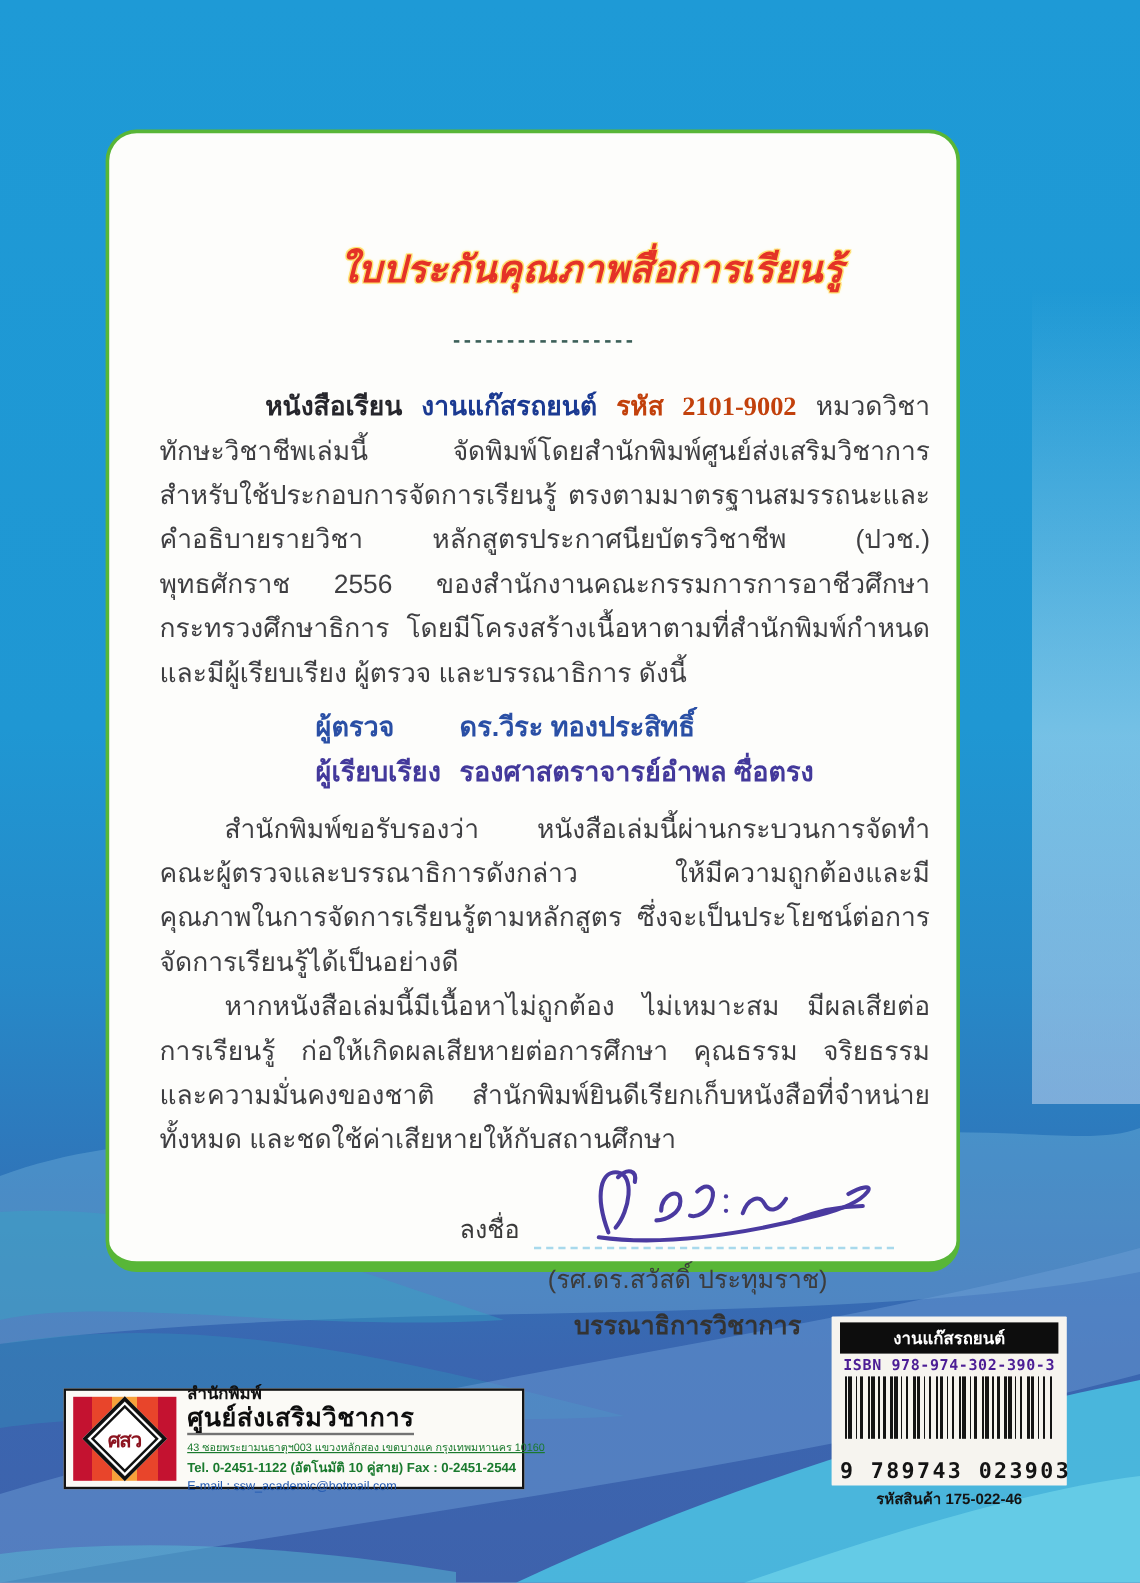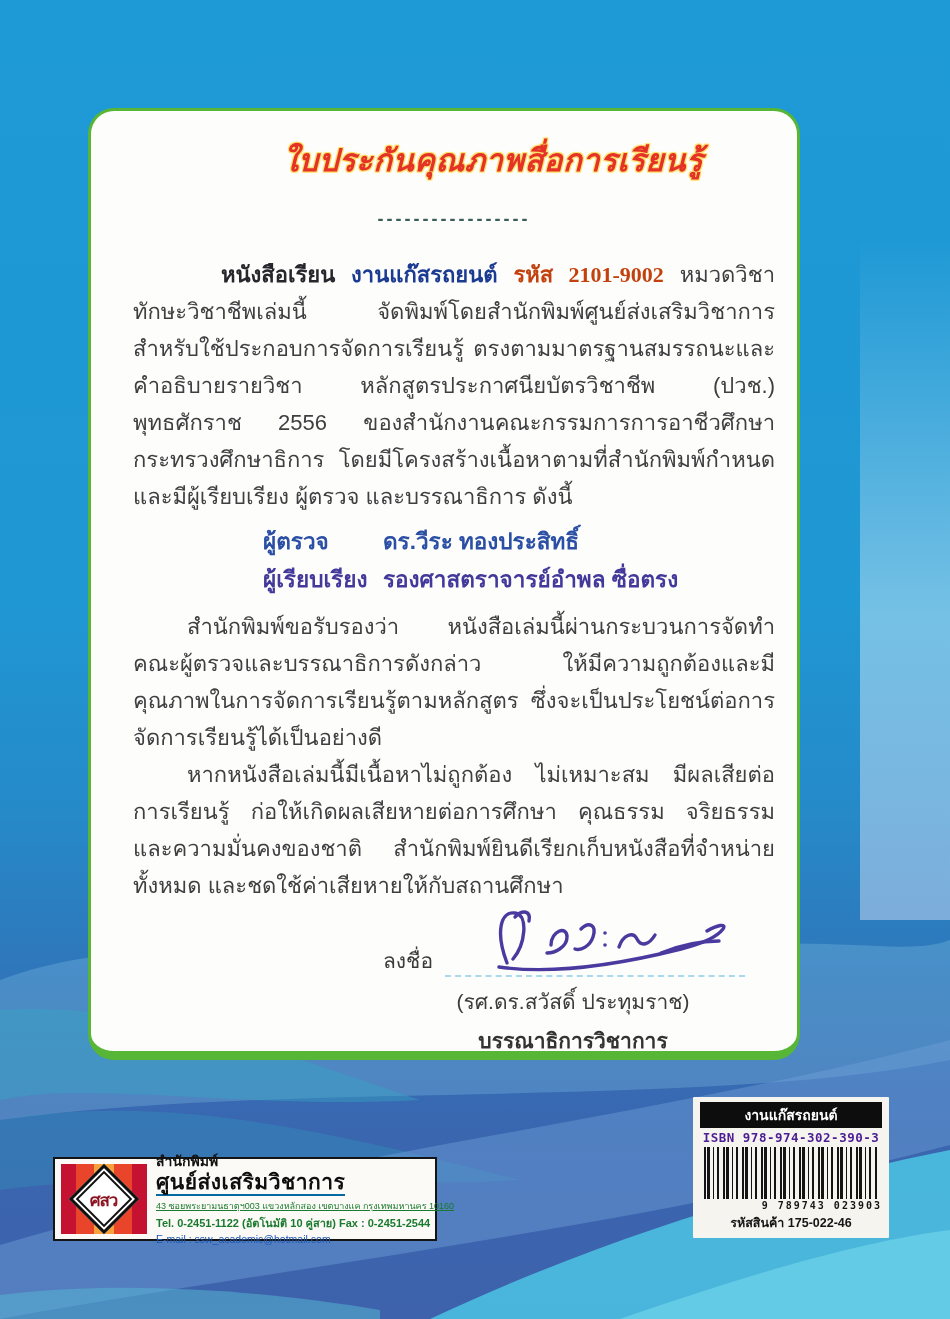--- a/index.html
+++ b/index.html
@@ -12,21 +12,21 @@
   .right-band{
     position:absolute;right:0;top:240px;width:90px;height:680px;
     background:linear-gradient(180deg,rgba(255,255,255,0) 0%,rgba(222,244,252,.45) 55%,rgba(205,220,245,.5) 100%);
     pointer-events:none;
   }
 
   
   .card{
     position:absolute;left:88px;top:108px;width:712px;height:952px;box-sizing:border-box;
     background:#fdfdfb;border:3px solid #58b637;border-bottom-width:9px;border-radius:26px;
-    padding:24px 22px 0 42px;
+    padding:88px 22px 0 42px;
   }
   .cert-title{
     font-size:31px;font-weight:bold;font-style:italic;text-align:center;
     padding-left:78px;color:#e43227;letter-spacing:.5px;
     text-shadow:1px 1px 0 #ffdf6b,-1px -1px 0 #ffdf6b,1px -1px 0 #ffdf6b,-1px 1px 0 #ffdf6b,0 0 3px #ffe98f;
   }
   .cert-divider{
     text-align:center;color:#3b5f58;font-weight:bold;font-size:18px;
     letter-spacing:3px;margin-top:24px;
   }
@@ -67,43 +67,43 @@
   .pub-diamond{
     width:44px;height:44px;transform:rotate(45deg);background:#fff;border:3px solid #101010;
     box-shadow:inset 0 0 0 2px #fff,inset 0 0 0 4px #101010;
     display:flex;align-items:center;justify-content:center;
   }
   .pub-diamond span{transform:rotate(-45deg);font-weight:bold;font-size:17px;color:#8c1420;letter-spacing:-1px;}
   .pub-text{display:flex;flex-direction:column;min-width:0;}
   .pub-line1{font-size:14px;font-weight:bold;color:#121212;line-height:1.15;}
   .pub-line2{
     font-size:21px;font-weight:bold;color:#0e0e0e;letter-spacing:.5px;line-height:1.1;
-    border-bottom:2px solid #0369a1;padding-bottom:1px;width:fit-content;
+    border-bottom:2px solid #737373;padding-bottom:1px;width:fit-content;
   }
   .pub-address{font-size:9px;color:#1a7a2e;margin-top:3px;white-space:nowrap;text-decoration:underline;}
   .pub-tel{font-size:11px;font-weight:bold;color:#1a7a2e;margin-top:1px;white-space:nowrap;}
   .pub-email{font-size:10.5px;color:#1f57b0;margin-top:1px;}
 
   
   .bc-label{
     position:absolute;left:693px;top:1097px;width:196px;height:141px;box-sizing:border-box;
     background:#f6f4ef;padding:5px 7px;border-radius:1px;
   }
   .bc-header{background:#0d0d0d;color:#fff;text-align:center;font-size:14px;font-weight:bold;padding:2px 0;}
   .bc-isbn{
     font-family:"DejaVu Sans Mono","Liberation Mono",monospace;font-size:12.5px;font-weight:bold;
     text-align:center;color:#4c1d95;margin-top:2px;letter-spacing:.5px;white-space:nowrap;
   }
   .bc-bars{
     height:52px;margin:2px 4px 0;
     background:repeating-linear-gradient(90deg,#141414 0 2px,#f6f4ef 2px 3px,#141414 3px 6px,#f6f4ef 6px 9px,#141414 9px 10px,#f6f4ef 10px 13px,#141414 13px 15px,#f6f4ef 15px 19px);
   }
   .bc-digits{
-    font-family:"DejaVu Sans Mono","Liberation Mono",monospace;font-size:10px;font-weight:bold;
-    letter-spacing:2px;text-align:right;color:#141414;margin-top:1px;white-space:nowrap;
+    font-family:"DejaVu Sans Mono","Liberation Mono",monospace;font-size:18px;font-weight:bold;
+    letter-spacing:2px;text-align:right;color:#141414;margin-top:17px;white-space:nowrap;
   }
   .bc-code{font-size:12.5px;font-weight:600;text-align:center;color:#141414;margin-top:2px;}
 </style>
 </head>
 <body>
 
 <svg class="bg-waves" viewBox="0 0 950 1319" preserveAspectRatio="none" aria-hidden="true">
   <path d="M0,980 C200,905 420,1010 640,960 C800,925 900,960 950,940 L950,1060 C700,1110 300,1080 0,1120 Z" fill="#8fcbe9" opacity="0.28"></path>
   <path d="M0,1010 C150,1000 300,1060 420,1100 C250,1110 90,1080 0,1100 Z" fill="#35a8c2" opacity="0.40"></path>
   <path d="M0,1120 C180,1090 360,1140 520,1180 C340,1190 140,1170 0,1190 Z" fill="#2f9dbd" opacity="0.32"></path>

